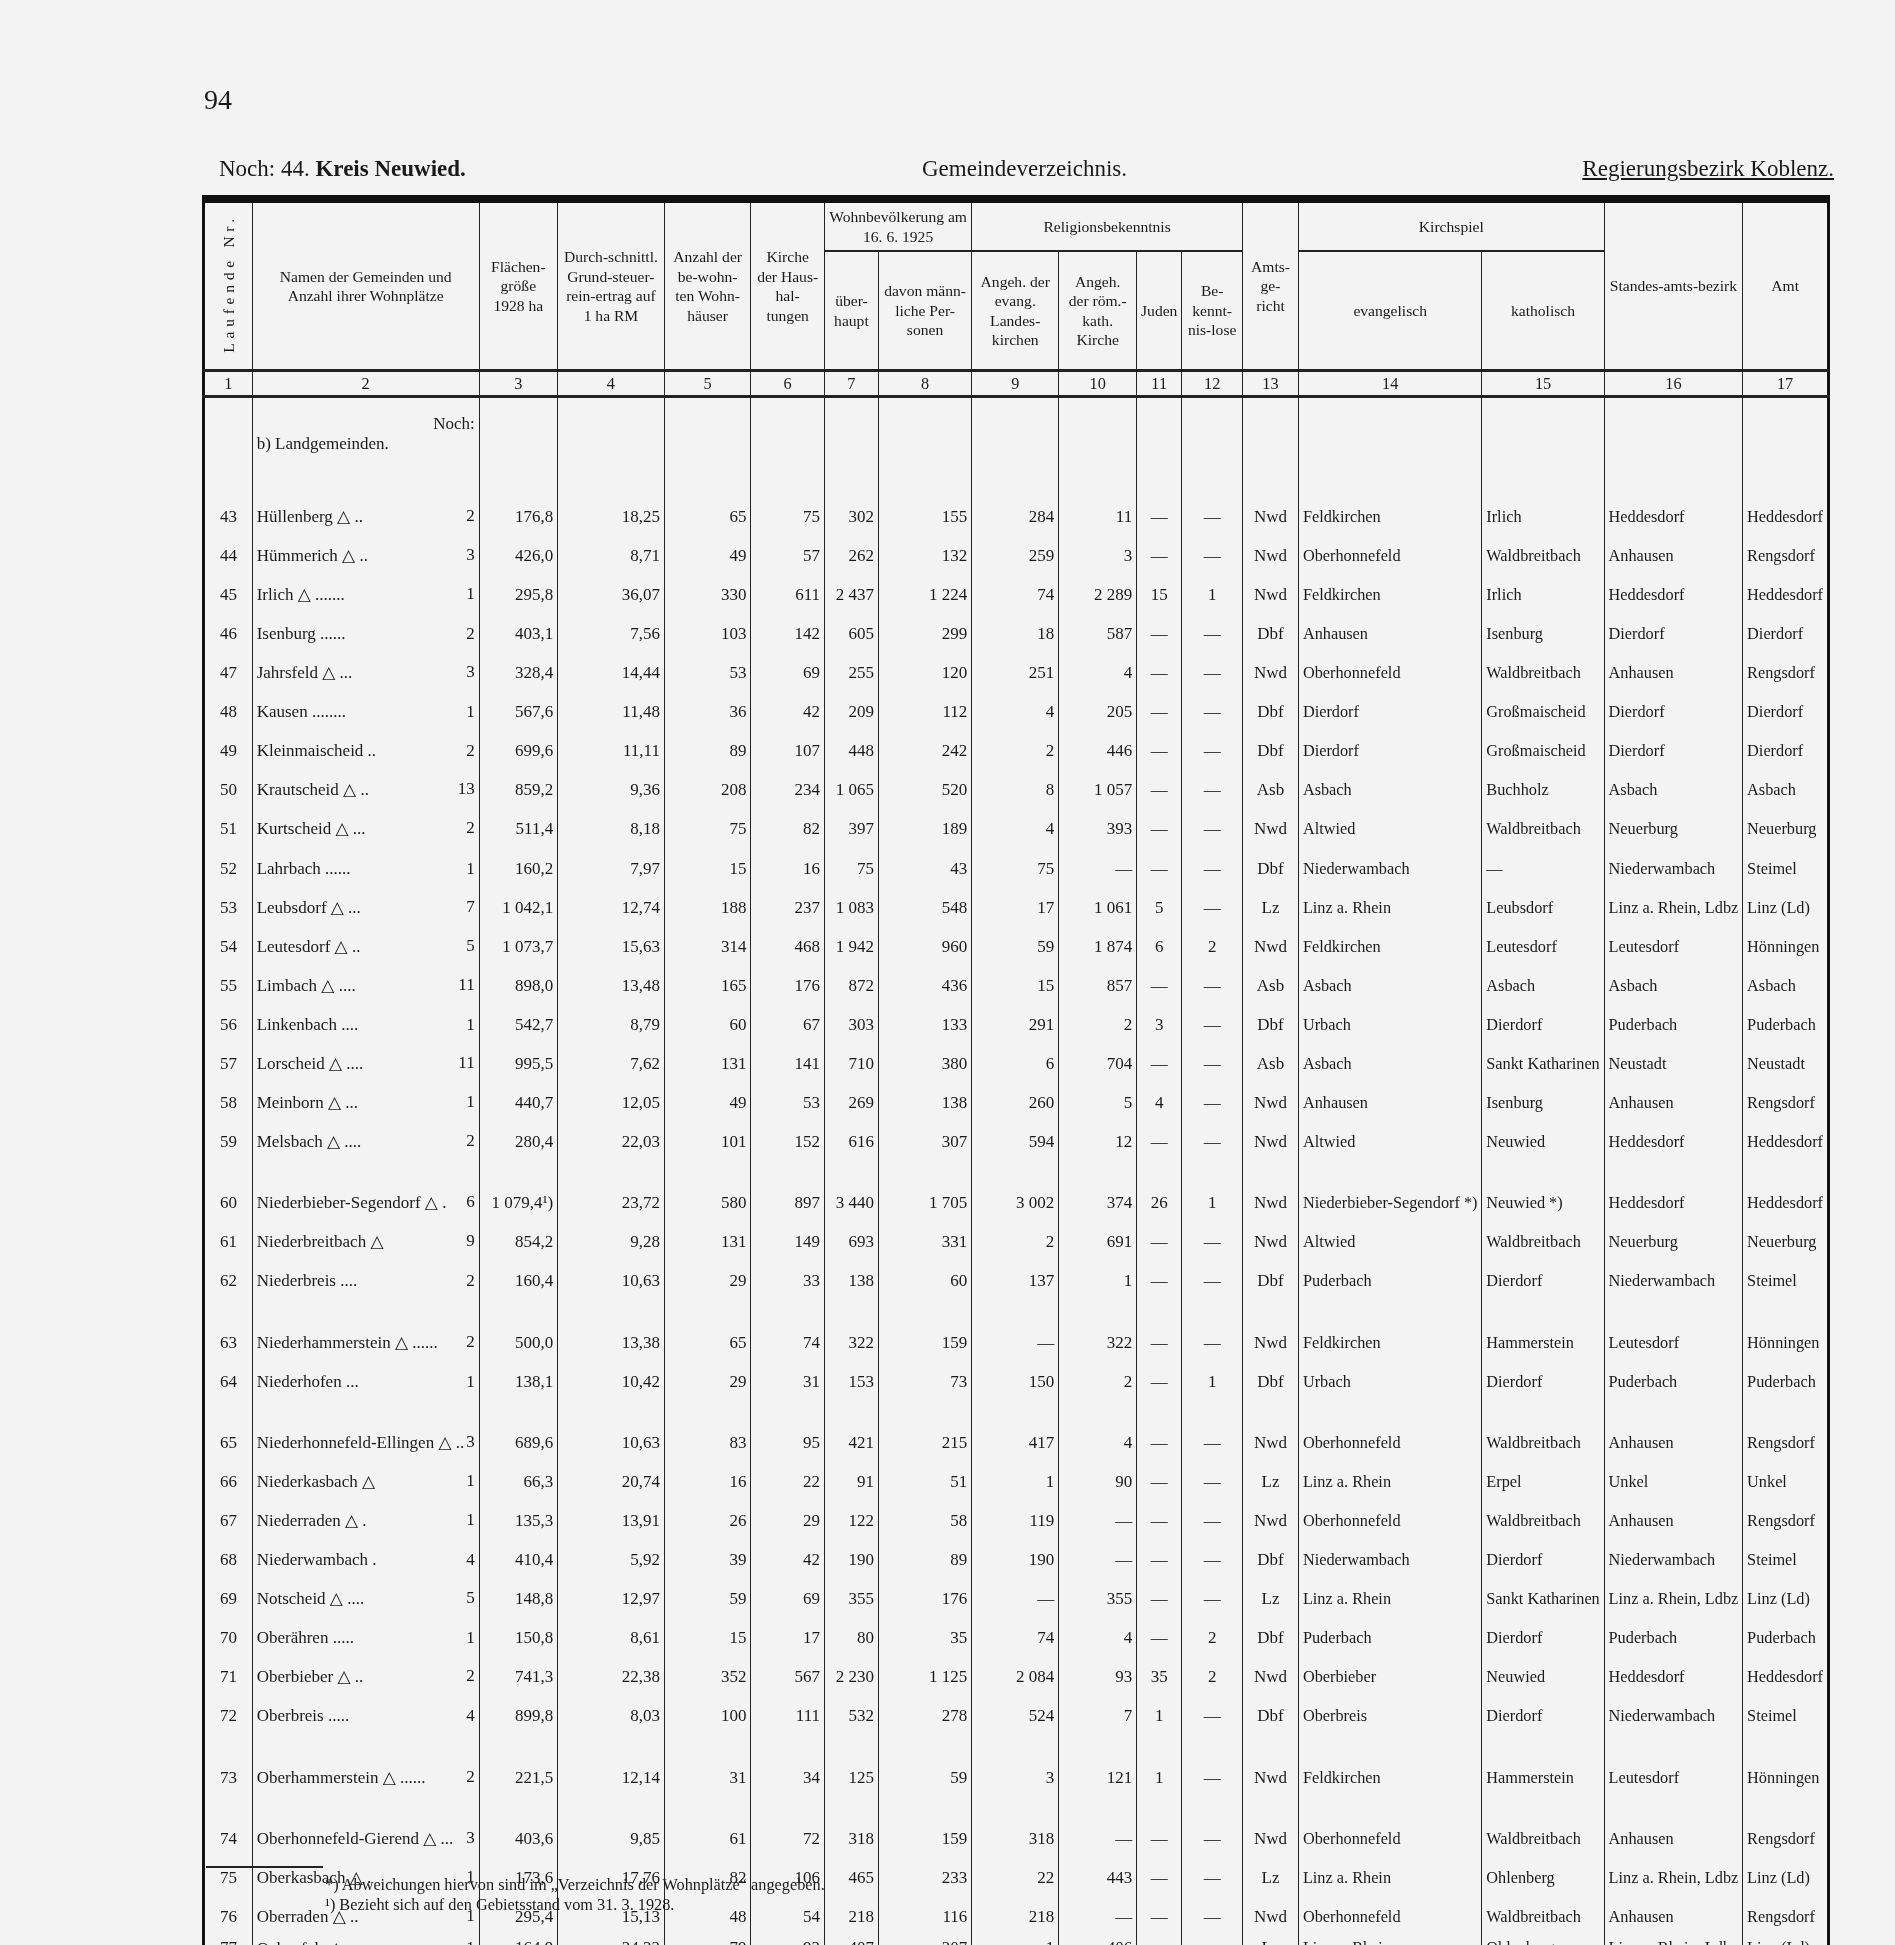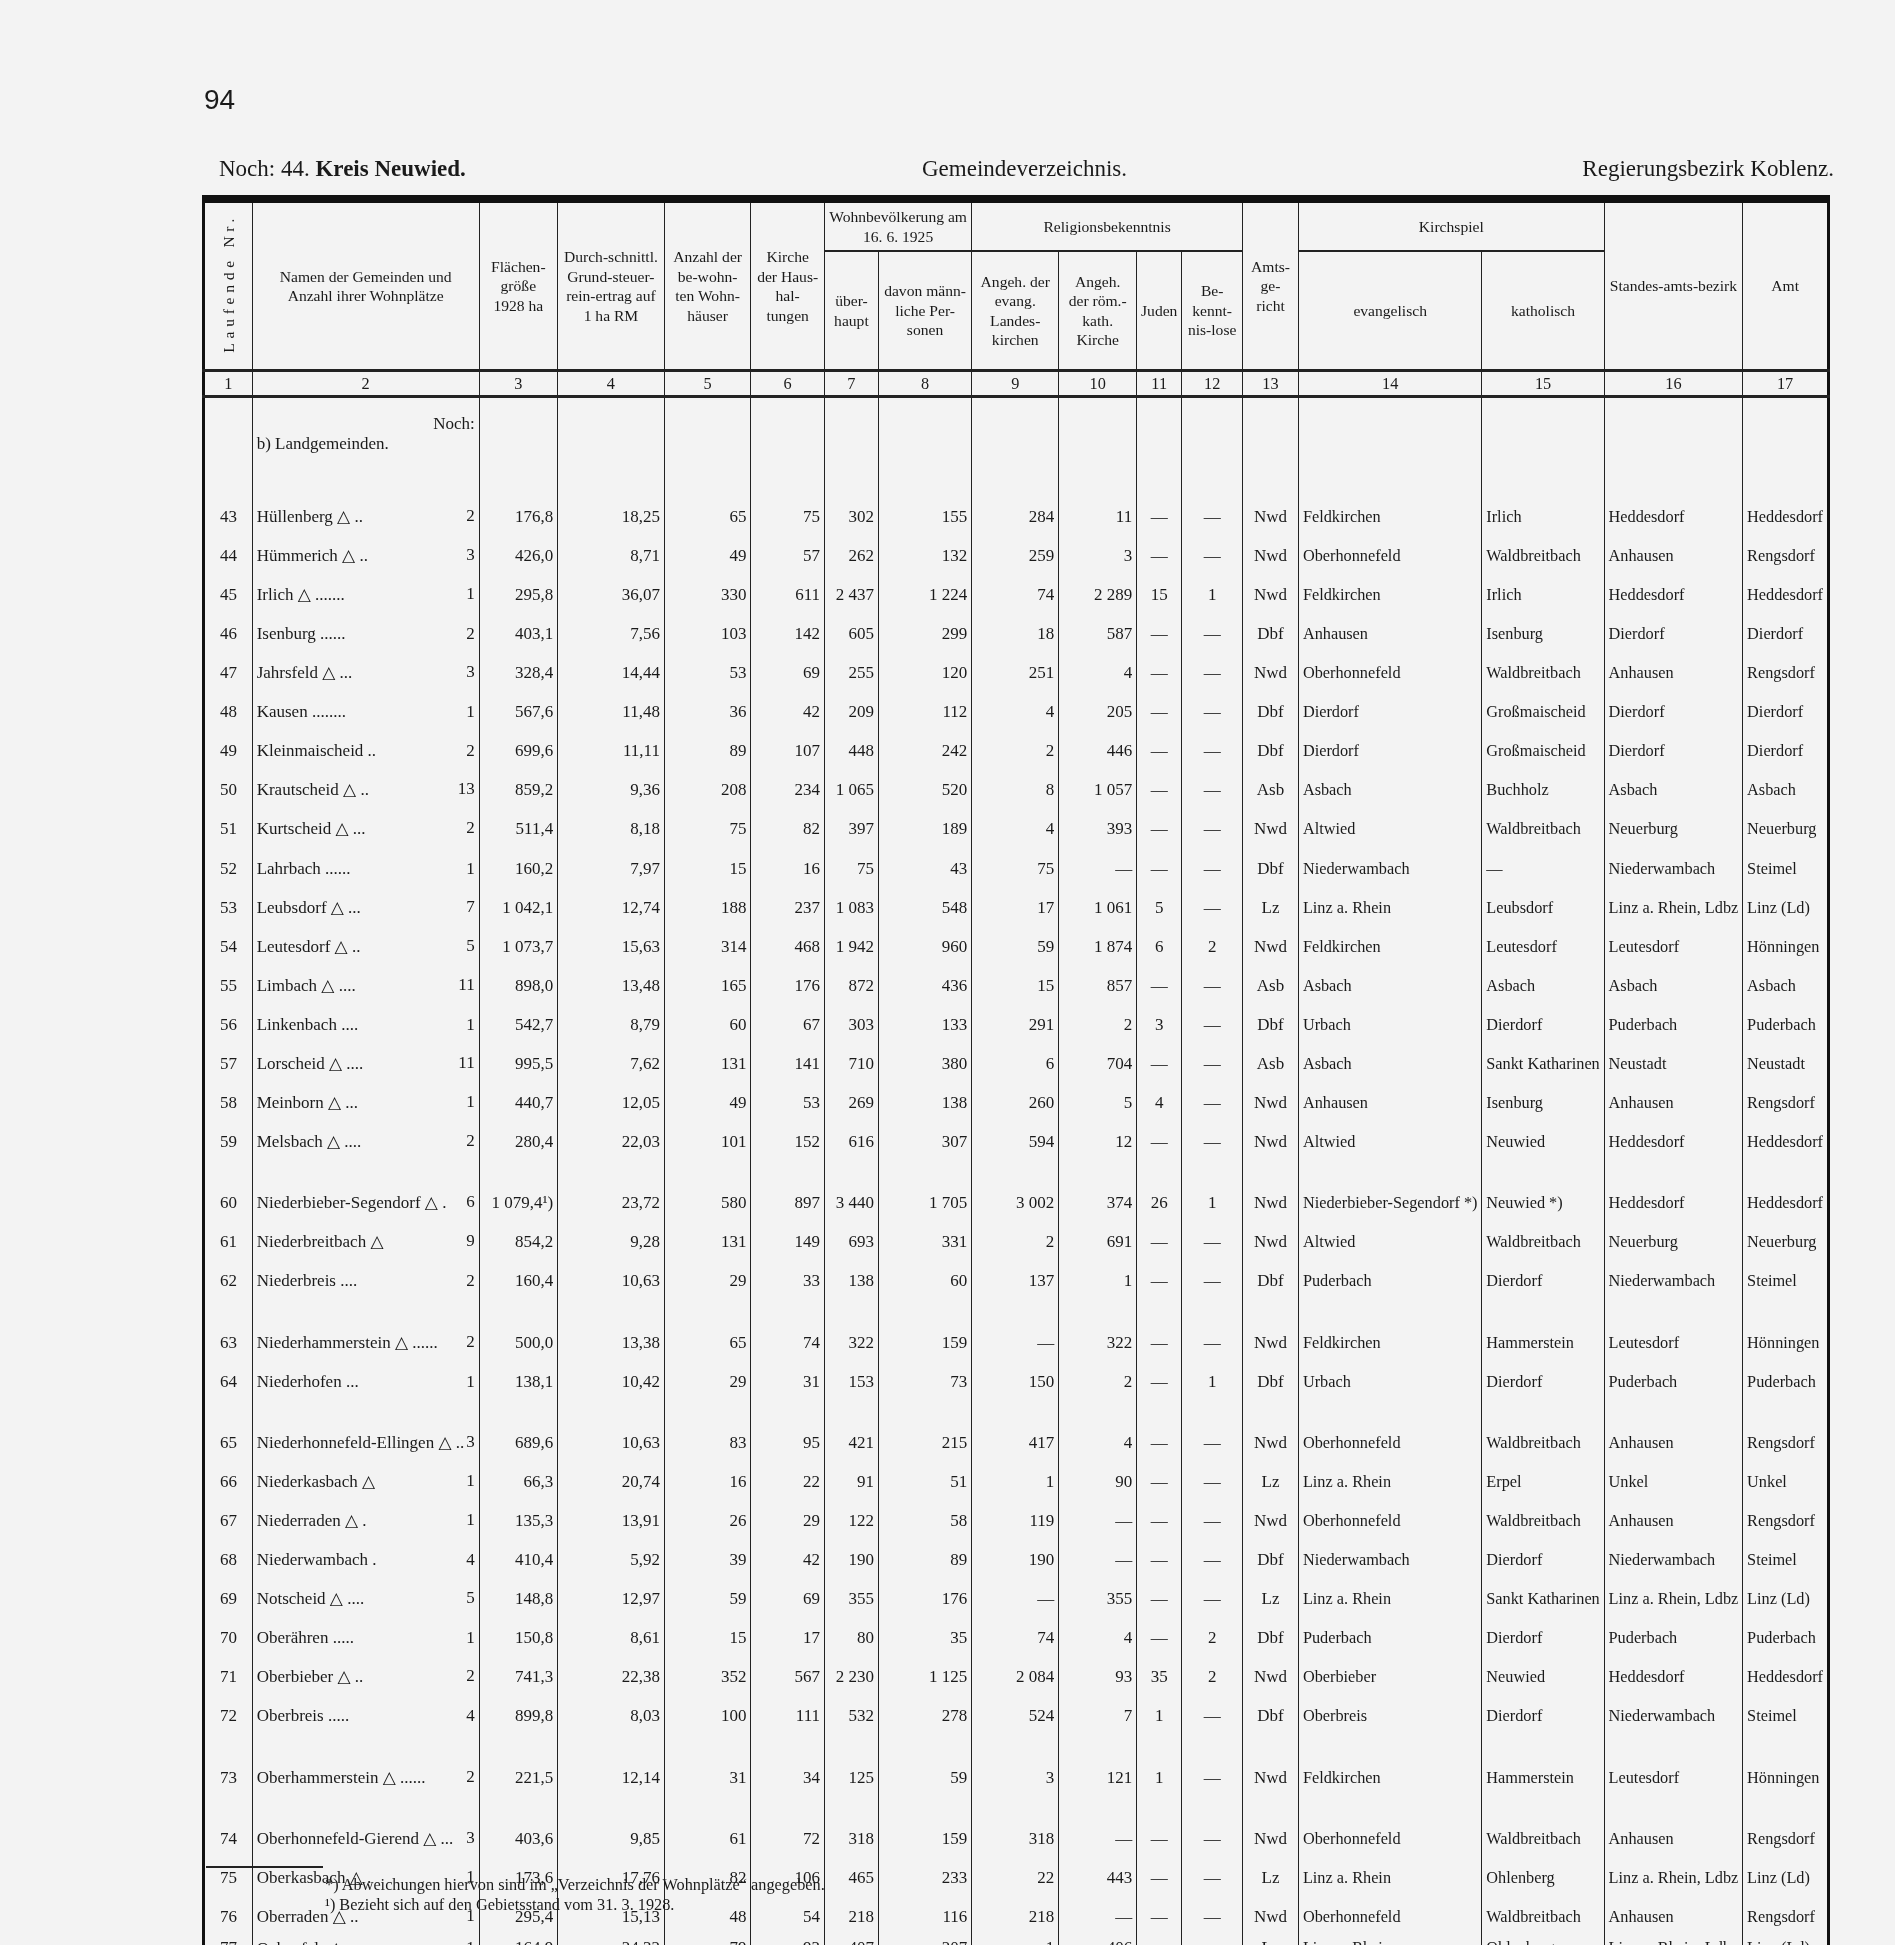--- a/index.html
+++ b/index.html
@@ -1,25 +1,25 @@
 <!DOCTYPE html>
 <html style="font-size:6.2px"><head>
 <meta charset="utf-8">
 <style>
   html, body { margin: 0; padding: 0; }
   body {
     width: 1896px; height: 2498px; background: #f3f3f3; color: #1a1a1a;
     font-family: "DejaVu Serif", serif; position: relative; overflow: hidden;
   }
-  .page-number { position: absolute; left: 204px; top: 84px; font-size: 28px; font-family: Liberation Sans, sans-serif; }
+  .page-number { position: absolute; left: 204px; top: 84px; font-size: 28px; font-family: Liberation Serif, serif; }
   .running-head { position: absolute; left: 202px; right: 62px; top: 156px; height: 35px; font-size: 23px; font-family: "Liberation Serif", serif; }
   .running-head .left { position: absolute; left: 17px; top: 0; }
   .running-head .left b { font-weight: bold; }
   .running-head .center { position: absolute; left: 720px; top: 0; }
-  .running-head .right { position: absolute; right: 0; top: 0; }
+  .running-head .right { position: absolute; right: 0; top: 0; text-decoration: underline; }
 
   table.main {
     position: absolute; left: 202px; top: 195px; width: 1628px;
     border-collapse: collapse; font-family: "Liberation Serif", serif; font-size: 17px;
     border-top: 8.6px solid #111; border-left: 3.1px solid #111; border-right: 3.1px solid #111;
   }
   table.main th, table.main td { border-left: 1.6px solid #222; padding: 0 3.9px; }
   table.main thead th { font-weight: normal; font-size: 15.6px; line-height: 19.5px; text-align: center; vertical-align: middle; }
   table.main thead tr.h1 th { height: 47px; }
   table.main thead tr.h2 th { height: 117px; border-top: 2.3px solid #222; }

